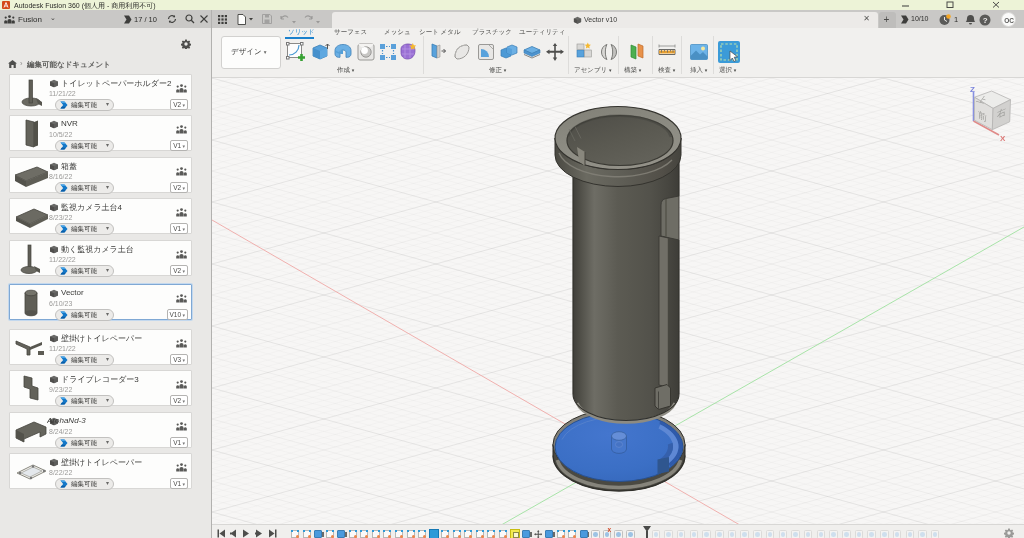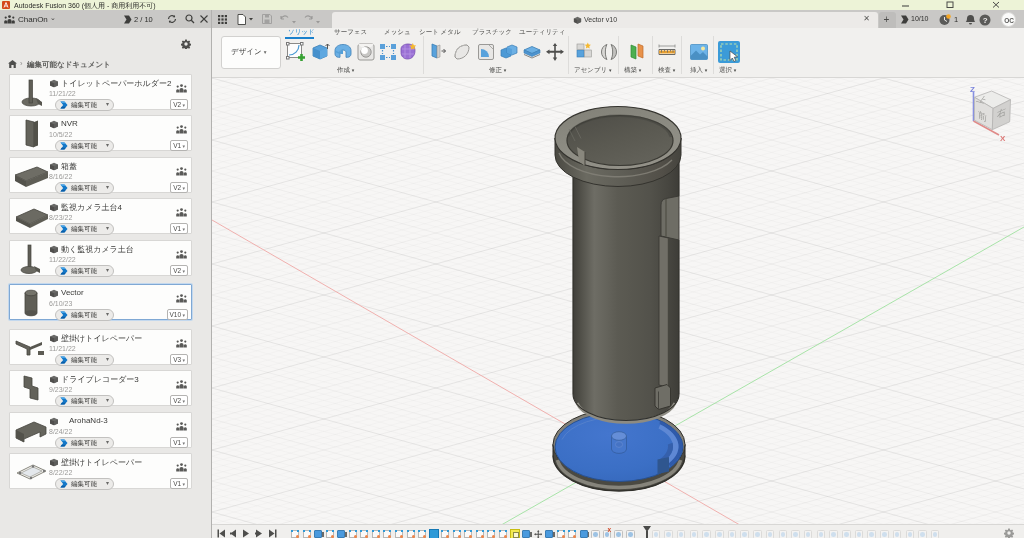--- a/index.html
+++ b/index.html
@@ -24,26 +24,26 @@
  <svg class="abs" style="left:4px;top:5px" width="11" height="9" viewBox="0 0 11 9">
       <g fill="#3e3e3c">
         <circle cx="5.5" cy="1.6" r="1.4"></circle>
         <path d="M3.4,6 a2.1 2.1 0 0 1 4.2 0 v2.6 h-4.2 Z"></path>
         <circle cx="1.7" cy="2.6" r="1.1"></circle>
         <path d="M0.2,6.4 a1.6 1.6 0 0 1 3 0 v2.2 h-3 Z"></path>
         <circle cx="9.3" cy="2.6" r="1.1"></circle>
         <path d="M7.8,6.4 a1.6 1.6 0 0 1 3 0 v2.2 h-3 Z"></path>
       </g>
     </svg>
- <span class="abs" style="left:18px;top:4.5px;font-size:8px;color:#2e2e2c;">ChanOn</span>
+ <span class="abs" style="left:18px;top:4.5px;font-size:8px;color:#2e2e2c;">Fusion</span>
  <span class="abs" style="left:50px;top:4px;font-size:7px;color:#3e3e3c;">⌄</span>
  <svg class="abs" style="left:123px;top:4.5px" width="9" height="9" viewBox="0 0 9 9">
       <path d="M1,0.5 L6,0.5 L8.5,4.5 L6,8.5 L1,8.5 L3.5,4.5 Z" fill="#3e3e3c"></path>
     </svg>
- <span class="abs" style="left:134px;top:4.5px;font-size:7.5px;color:#2e2e2c;">2 / 10</span>
+ <span class="abs" style="left:134px;top:4.5px;font-size:7.5px;color:#2e2e2c;">17 / 10</span>
  <svg class="abs" style="left:167px;top:4px" width="10" height="10" viewBox="0 0 10 10">
       <path d="M1.5,5 a3.5 3.5 0 0 1 6.3,-2 M8.5,5 a3.5 3.5 0 0 1 -6.3,2" fill="none" stroke="#3e3e3c" stroke-width="1.2"></path>
       <path d="M8,1 v2.3 h-2.3 Z M2,9 v-2.3 h2.3 Z" fill="#3e3e3c"></path>
     </svg>
  <svg class="abs" style="left:185px;top:4px" width="10" height="10" viewBox="0 0 10 10">
       <circle cx="4" cy="4" r="3" fill="none" stroke="#3e3e3c" stroke-width="1.2"></circle>
       <path d="M6.3,6.3 L9,9" stroke="#3e3e3c" stroke-width="1.3"></path>
     </svg>
  <svg class="abs" style="left:200px;top:5px" width="8" height="8" viewBox="0 0 8 8">
       <path d="M0.5,0.5 L7.5,7.5 M7.5,0.5 L0.5,7.5" stroke="#3e3e3c" stroke-width="1.1"></path>
@@ -518,21 +518,21 @@
     <div style="position:absolute;left:9px;top:383.8px;width:183px;height:36px;background:#fdfdfc;border:1px solid #d8d7d5;border-radius:1px;box-sizing:border-box;">
 <svg style="position:absolute;left:2px;top:1px" width="38" height="33" viewBox="0 0 38 33">
         <path d="M 4,16 L 22,8 L 34,13 L 34,20 L 28,23 L 28,18 L 12,25 L 12,28 L 4,24 Z" fill="#66655d" stroke="#45443e" stroke-width="0.8"></path>
         <path d="M 4,16 L 12,20 L 12,28 L 4,24 Z" fill="#53524b"></path>
       </svg>
 <svg style="position:absolute;left:39px;top:4px" width="10" height="9" viewBox="0 0 10 9">
         <path d="M1,2.5 L5,0.7 L9,2.5 L9,6.5 L5,8.3 L1,6.5 Z" fill="#6a6a68"></path>
         <path d="M1,2.5 L5,4.2 L5,8.3 L1,6.5 Z" fill="#504f4d"></path>
         <path d="M5,4.2 L9,2.5 L9,6.5 L5,8.3 Z" fill="#5d5d5b"></path>
       </svg>
-<div style="position:absolute;left:59px;top:3px;font-size:8px;color:#3a3a38;white-space:nowrap;width:128px;overflow:hidden;">ArohaNd-3</div>
+<div style="position:absolute;left:37px;top:3px;font-size:8px;color:#3a3a38;white-space:nowrap;width:128px;overflow:hidden;font-style:italic;">ArohaNd-3</div>
 <div style="position:absolute;left:39px;top:15px;font-size:7px;color:#9b9a98;">8/24/22</div>
 <div style="position:absolute;left:45px;top:24px;width:57px;height:10px;background:#ecebe9;border:1px solid #c2c1bf;border-radius:6px;">
  <svg style="position:absolute;left:4px;top:1px" width="8" height="8" viewBox="0 0 9 9">
           <path d="M0.5,0.5 L5,0.5 L8.5,4.5 L5,8.5 L0.5,8.5 L3.5,4.5 Z" fill="#1478c8"></path>
           <path d="M0.5,0.5 L5,0.5 L6.5,2.3 L2,2.3 Z" fill="#46a4e8"></path>
           <path d="M5,8.5 L0.5,8.5 L2,6.6 L6.6,6.6 Z" fill="#0a5ea8"></path>
         </svg>
  <span style="position:absolute;left:15px;top:1px;font-size:6.5px;color:#3a3a38;">編集可能</span>
  <span style="position:absolute;right:4px;top:0px;font-size:6px;color:#6a6a68;">▾</span>
 </div>

